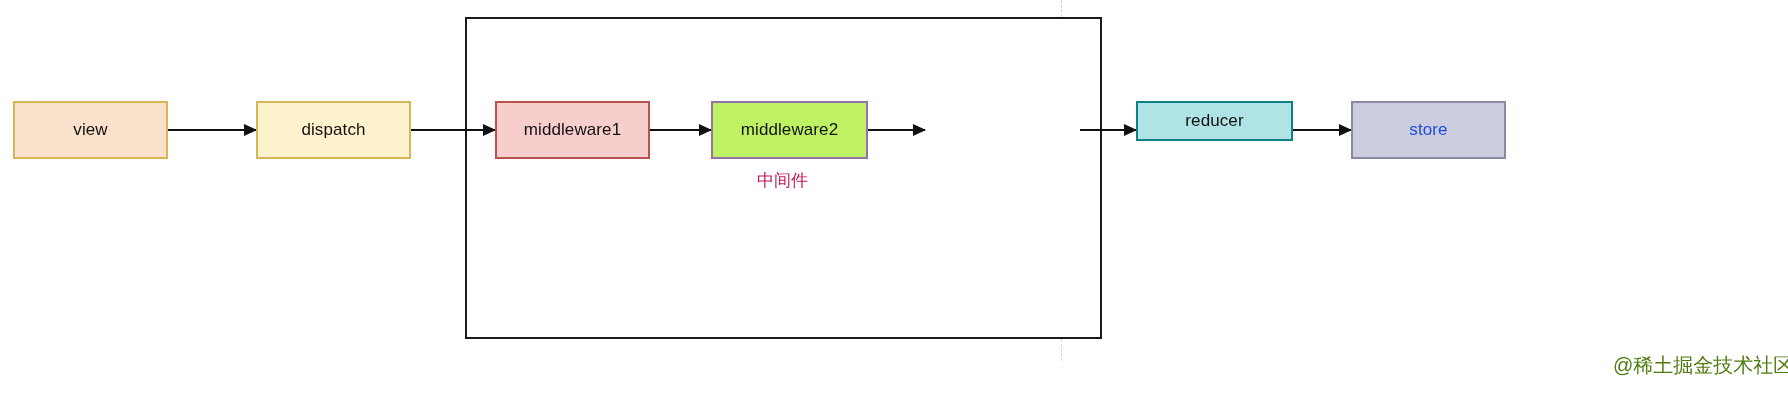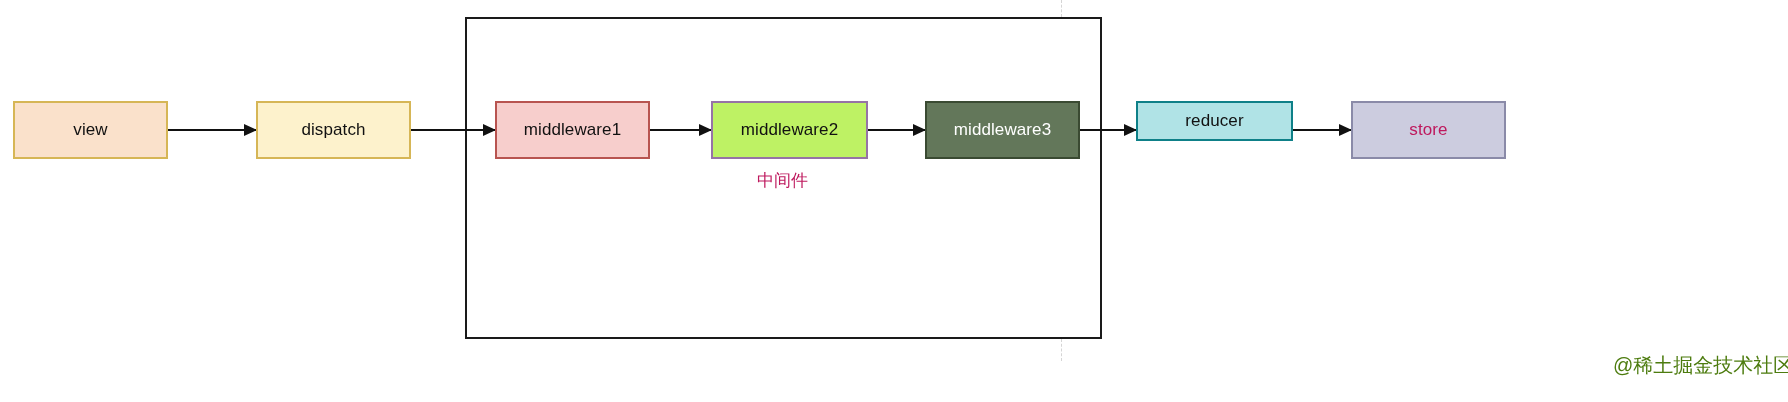--- a/index.html
+++ b/index.html
@@ -104,23 +104,22 @@
   <div class="arrow" style="left:1293px; top:129px; width:58px;"></div>
 
   <div class="node" style="left:13px; top:101px; width:155px; height:58px; background:#fae1cb; border-color:#d6b656; color:#111111;">view</div>
 
   <div class="node" style="left:256px; top:101px; width:155px; height:58px; background:#fdf2cc; border-color:#d6b656; color:#111111;">dispatch</div>
 
   <div class="node" style="left:495px; top:101px; width:155px; height:58px; background:#f7cecc; border-color:#b85450; color:#111111;">middleware1</div>
 
   <div class="node" style="left:711px; top:101px; width:157px; height:58px; background:#bef264; border-color:#9673a6; color:#111111;">middleware2</div>
 
-  <div class="node" style="left:925px; top:101px; width:155px; height:58px; background:#63775a; border-color:#3a4a32; color:#ffffff;">middleware3</div>
 
   <div class="node" style="left:1136px; top:101px; width:157px; height:40px; background:#b0e3e6; border-color:#0e8088; color:#111111;">reducer</div>
 
-  <div class="node" style="left:1351px; top:101px; width:155px; height:58px; background:#ccccdf; border-color:#8a8aa8; color:#be185d;">store</div>
+  <div class="node" style="left:1351px; top:101px; width:155px; height:58px; background:#ccccdf; border-color:#8a8aa8; color:#1d4ed8;">store</div>
 
   <div class="caption" style="left:757px; top:169px;">中间件</div>
 
   <div class="watermark" style="left:1613px; top:352px;">@稀土掘金技术社区</div>
 
 </div>
 
 </body></html>

